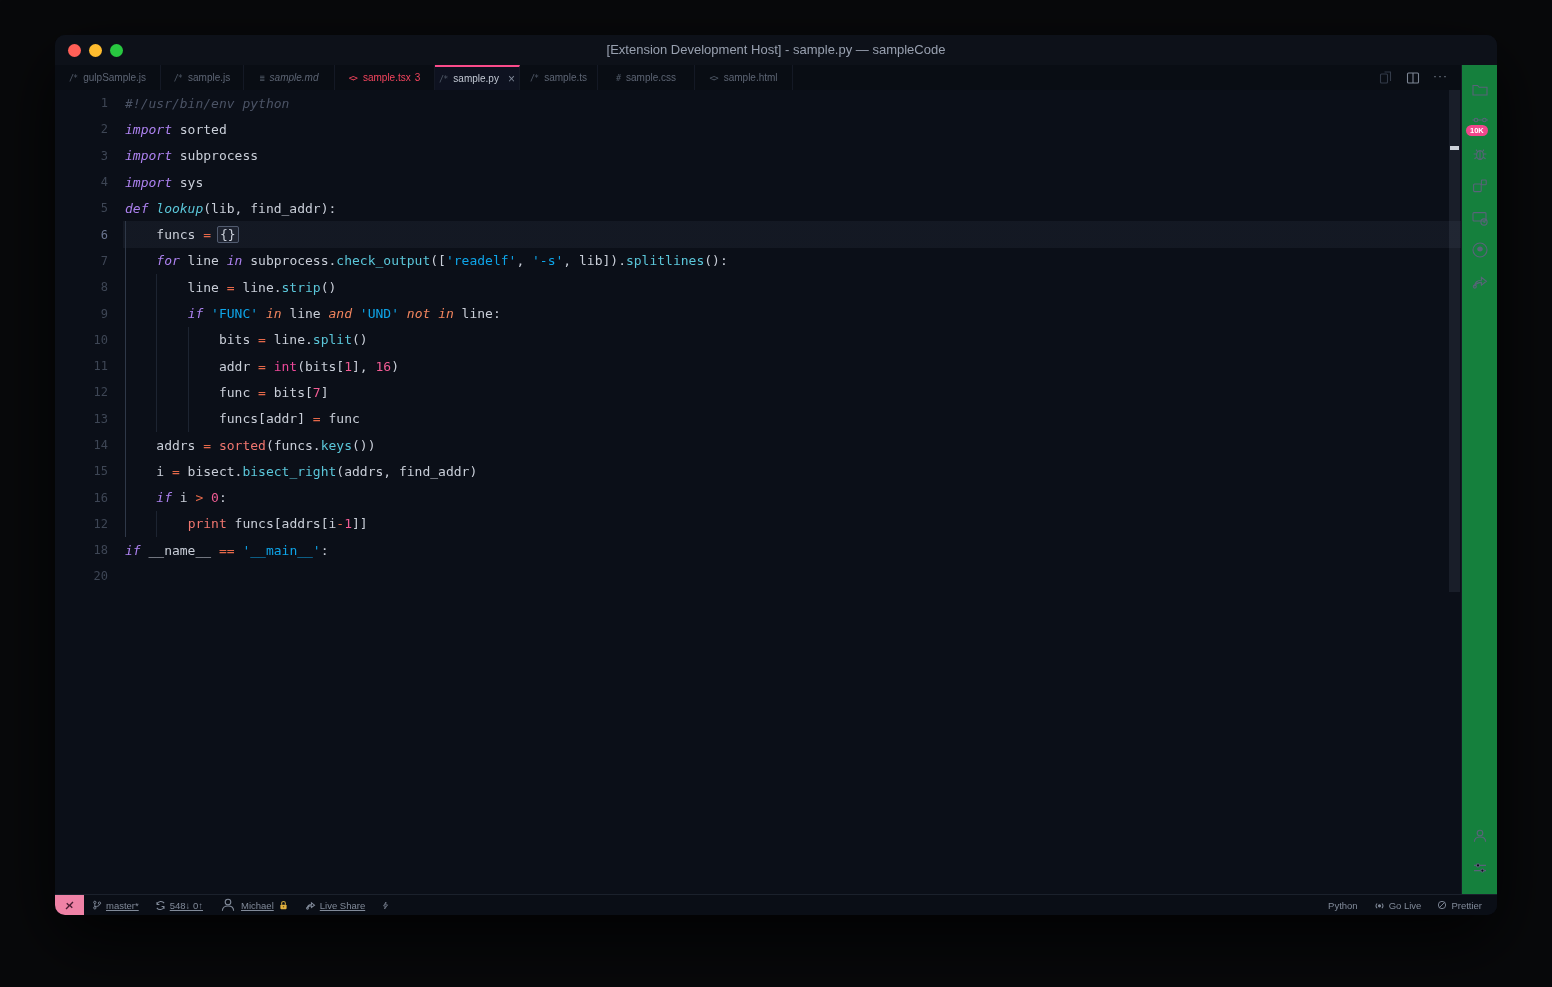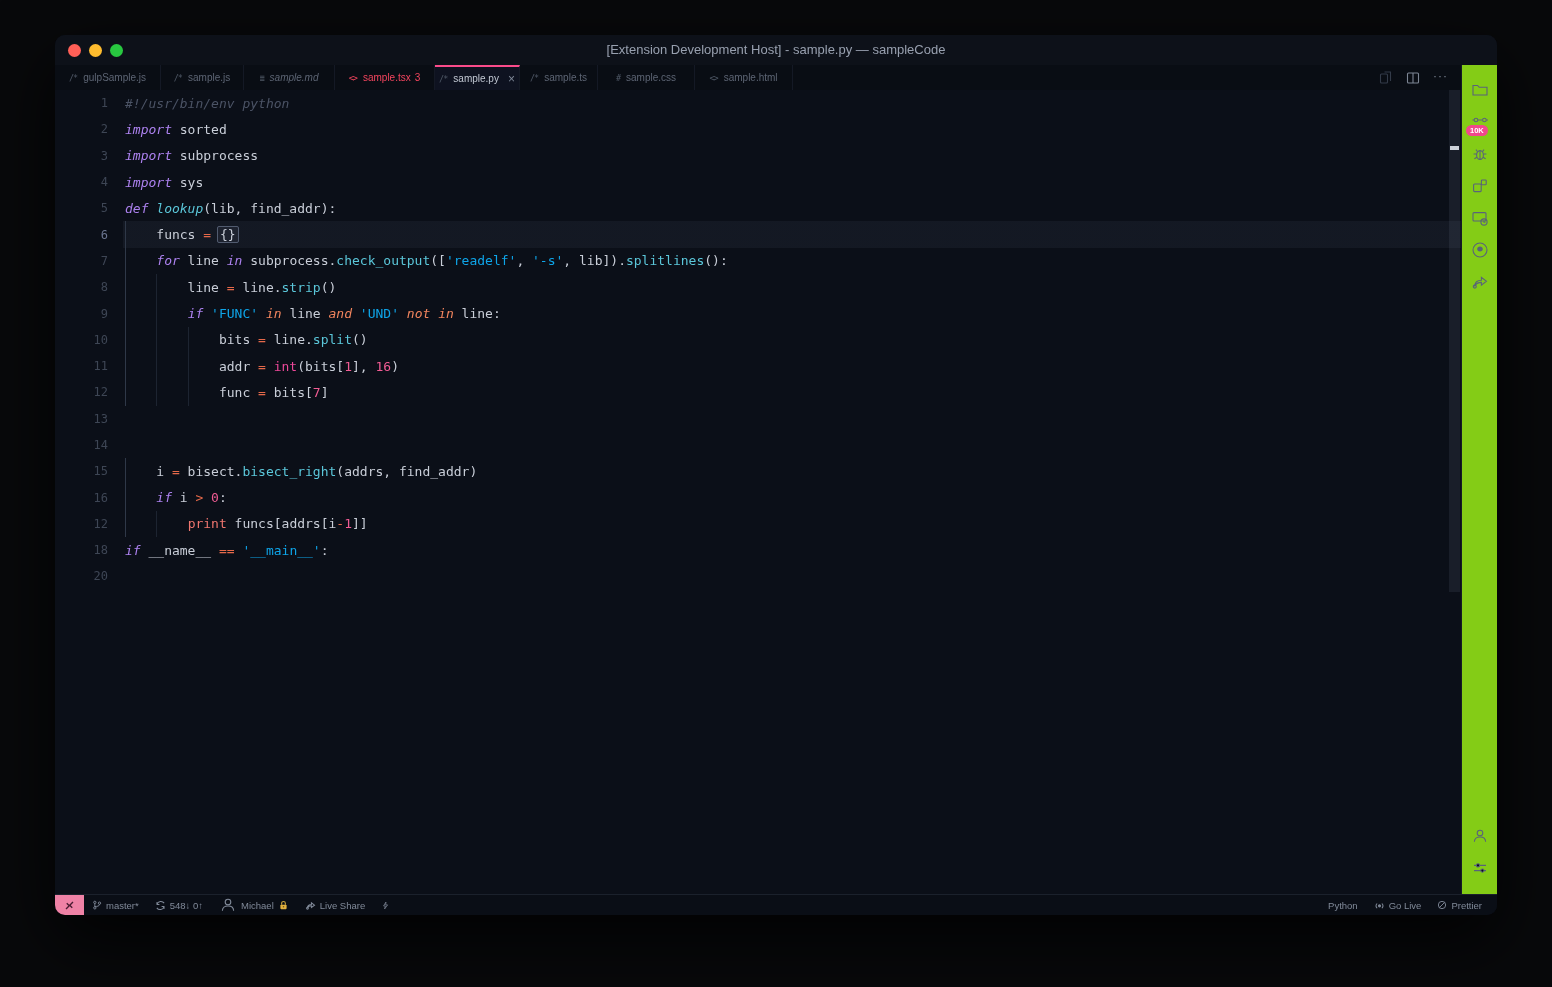--- a/index.html
+++ b/index.html
@@ -57,31 +57,31 @@
   .fni{color:#5bc7da;font-style:italic;}
   .bif{color:#f0766f;}
   .bi{color:#ec4899;}
   .num{color:#f25c94;}
   .tx{color:#c9ced8;}
   .brk{border:1px solid #515b6f;background:rgba(120,135,165,.09);border-radius:2px;
        padding:0 2px;margin:0 -2px;color:#c9ced8;}
   .sb{position:absolute;top:0;right:1px;width:11px;height:502px;background:rgba(110,125,150,.14);}
   .sbmark{position:absolute;top:56px;right:2px;width:9px;height:4px;background:#cdd2da;}
   
-  .activitybar{width:36px;flex:none;background:#84cc16;border-left:1px solid #161b26;
+  .activitybar{width:36px;flex:none;background:#15803d;border-left:1px solid #161b26;
                display:flex;flex-direction:column;align-items:center;padding:9px 0 10px;box-sizing:border-box;}
   .aspacer{flex:1;}
   .aicon{width:18px;height:18px;margin:7px 0;position:relative;color:#59637a;}
   .aicon svg{display:block;}
   .abadge{position:absolute;left:-5px;top:12px;background:#f1478c;color:#fff;font-size:7.5px;font-weight:bold;
           padding:1.5px 4.5px;border-radius:7px;line-height:1;}
   
   .statusbar{height:20px;flex:none;background:#0a0e16;border-top:1px solid #1b212c;
              display:flex;align-items:center;font-size:9.5px;color:#818a99;}
-  .sleft{display:flex;align-items:flex-end;height:100%;}
+  .sleft{display:flex;align-items:flex-end;height:100%;text-decoration:underline;}
   .sright{margin-left:auto;display:flex;align-items:flex-end;height:100%;padding-right:7px;}
   .sitem{display:flex;align-items:center;gap:4px;padding:0 8px;height:100%;}
   .sitem svg{display:block;}
   .sitem.pinkblock{width:29px;padding:0;background:#ef82a6;justify-content:center;color:#4a1b31;}
 </style>
 </head>
 <body>
 
 <div class="window">
   <div class="titlebar">
@@ -231,23 +231,33 @@
               <span class="ln">12</span>
               <div class="ct">
                 <i class="g ag" style="left: 0px;"></i>
                 <i class="g" style="left: 31.3px;"></i>
                 <i class="g" style="left: 62.6px;"></i>
                 <span class="ltext"><span class="tx">            func </span><span class="op">=</span><span class="tx"> bits[</span><span class="num">7</span><span class="tx">]</span></span>
               </div>
             </div>
             <div class="cl">
               <span class="ln">13</span>
+              <div class="ct">
+                <i class="g ag" style="left: 0px;"></i>
+                <i class="g" style="left: 31.3px;"></i>
+                <i class="g" style="left: 62.6px;"></i>
+                <span class="ltext"><span class="tx">            funcs[addr] </span><span class="op">=</span><span class="tx"> func</span></span>
+              </div>
             </div>
             <div class="cl">
               <span class="ln">14</span>
+              <div class="ct">
+                <i class="g ag" style="left: 0px;"></i>
+                <span class="ltext"><span class="tx">    addrs </span><span class="op">=</span><span class="tx"> </span><span class="bif">sorted</span><span class="tx">(funcs.</span><span class="fn">keys</span><span class="tx">())</span></span>
+              </div>
             </div>
             <div class="cl">
               <span class="ln">15</span>
               <div class="ct">
                 <i class="g ag" style="left: 0px;"></i>
                 <span class="ltext"><span class="tx">    i </span><span class="op">=</span><span class="tx"> bisect.</span><span class="fn">bisect_right</span><span class="tx">(addrs, find_addr)</span></span>
               </div>
             </div>
             <div class="cl">
               <span class="ln">16</span>

